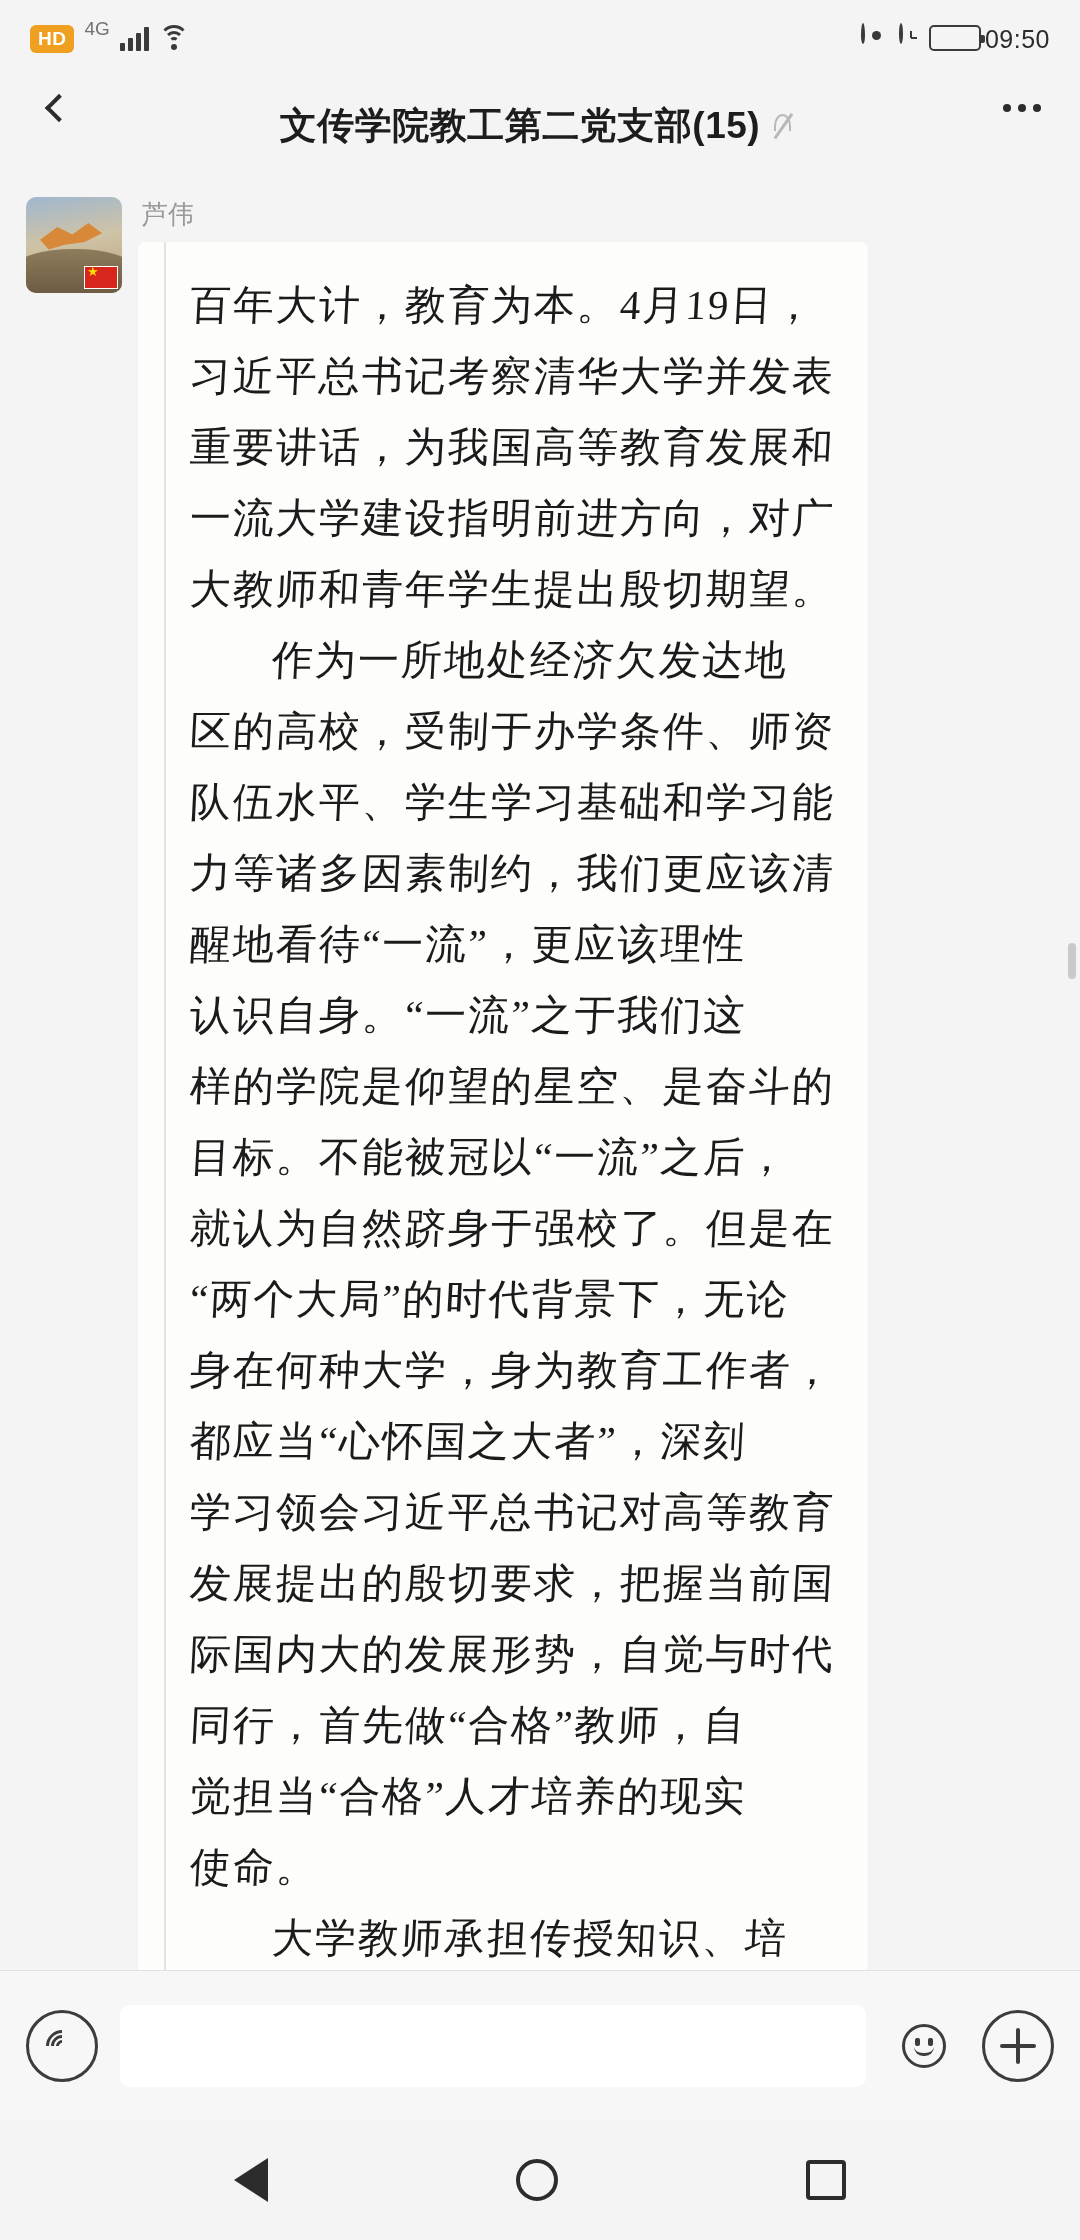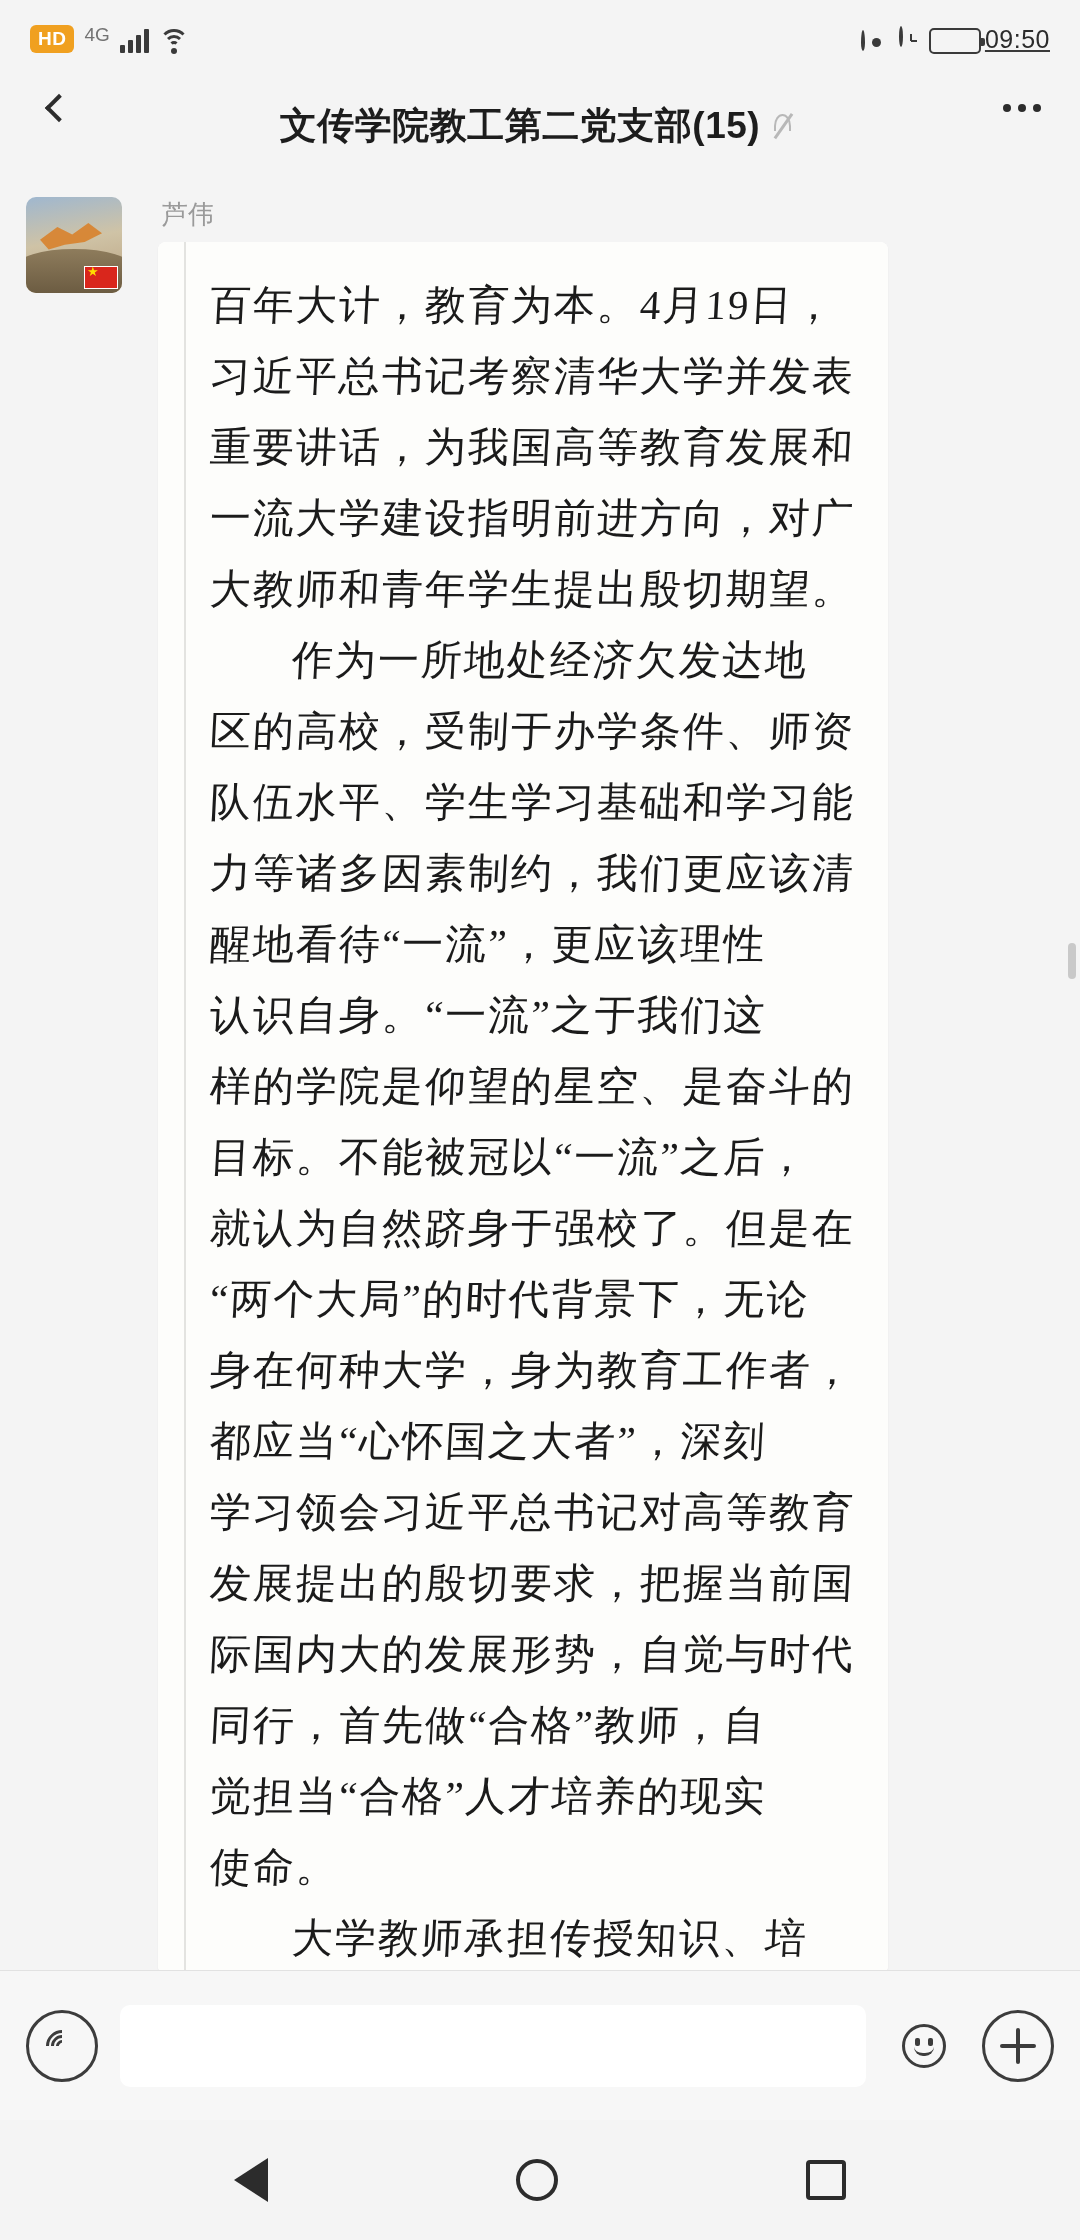--- a/index.html
+++ b/index.html
@@ -20,21 +20,21 @@
   
   .statusbar {
     height: 78px;
     flex: 0 0 78px;
     display: flex;
     align-items: center;
     padding: 0 30px;
     background: #f4f4f4;
     color: #3a3a3a;
   }
-  .sb-left { display: flex; align-items: flex-end; gap: 10px; }
+  .sb-left { display: flex; align-items: flex-start; gap: 10px; }
   .hd-badge {
     background: #f0a020;
     color: #fff;
     font-size: 19px;
     font-weight: bold;
     border-radius: 6px;
     padding: 3px 8px;
     letter-spacing: 0.5px;
   }
   .net-label { font-size: 19px; color: #737373; position: relative; top: -7px; }
@@ -51,21 +51,21 @@
     border-bottom-color: transparent;
     border-left-color: transparent;
     border-right-color: transparent;
     border-radius: 50%;
   }
   .wifi .w1 { width: 30px; height: 30px; top: 0; }
   .wifi .w2 { width: 20px; height: 20px; top: 6px; }
   .wifi .w3 { width: 10px; height: 10px; top: 12px; }
   .wifi .dot { width: 6px; height: 6px; background: #3a3a3a; border-radius: 50%; top: 19px; border: none; }
   .sb-spacer { flex: 1; }
-  .sb-right { display: flex; align-items: flex-end; gap: 4px; text-decoration: underline; }
+  .sb-right { display: flex; align-items: flex-start; gap: 4px; }
   .eye-icon { width: 34px; height: 22px; position: relative; }
   .eye-icon .outer {
     width: 34px; height: 22px;
     border: 2.5px solid #3a3a3a;
     border-radius: 50% 50% 50% 50% / 60% 60% 40% 40%;
   }
   .eye-icon .pupil {
     position: absolute; left: 11px; top: 6px;
     width: 9px; height: 9px; border-radius: 50%; background: #3a3a3a;
   }
@@ -174,21 +174,21 @@
     position: absolute; right: 4px; bottom: 4px;
     width: 34px; height: 23px;
     background: #d9261c;
     border: 1px solid #fff;
   }
   .avatar .flag::after {
     content: "★";
     position: absolute; left: 2px; top: -3px;
     color: #ffde00; font-size: 13px;
   }
-  .msg-body { margin-left: 36px; display: flex; flex-direction: column; }
+  .msg-body { margin-left: 16px; display: flex; flex-direction: column; }
   .sender-name {
     font-size: 26px;
     color: #9a9a9a;
     margin-bottom: 10px;
     padding-left: 4px;
   }
   .img-bubble {
     width: 730px;
     background: #ffffff;
     border-radius: 8px;

